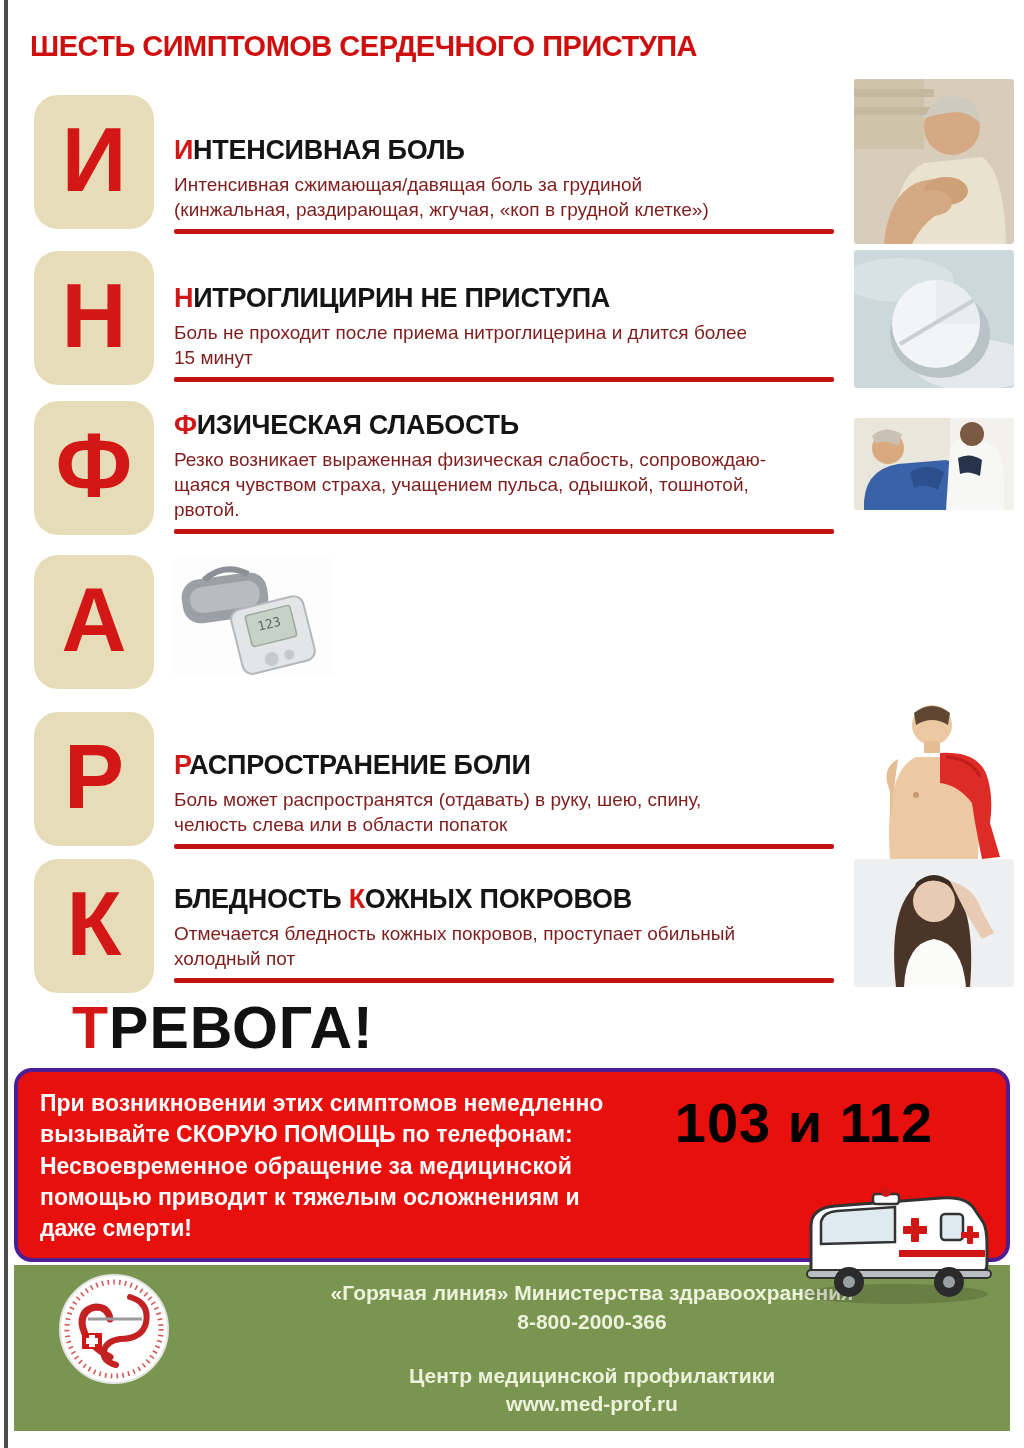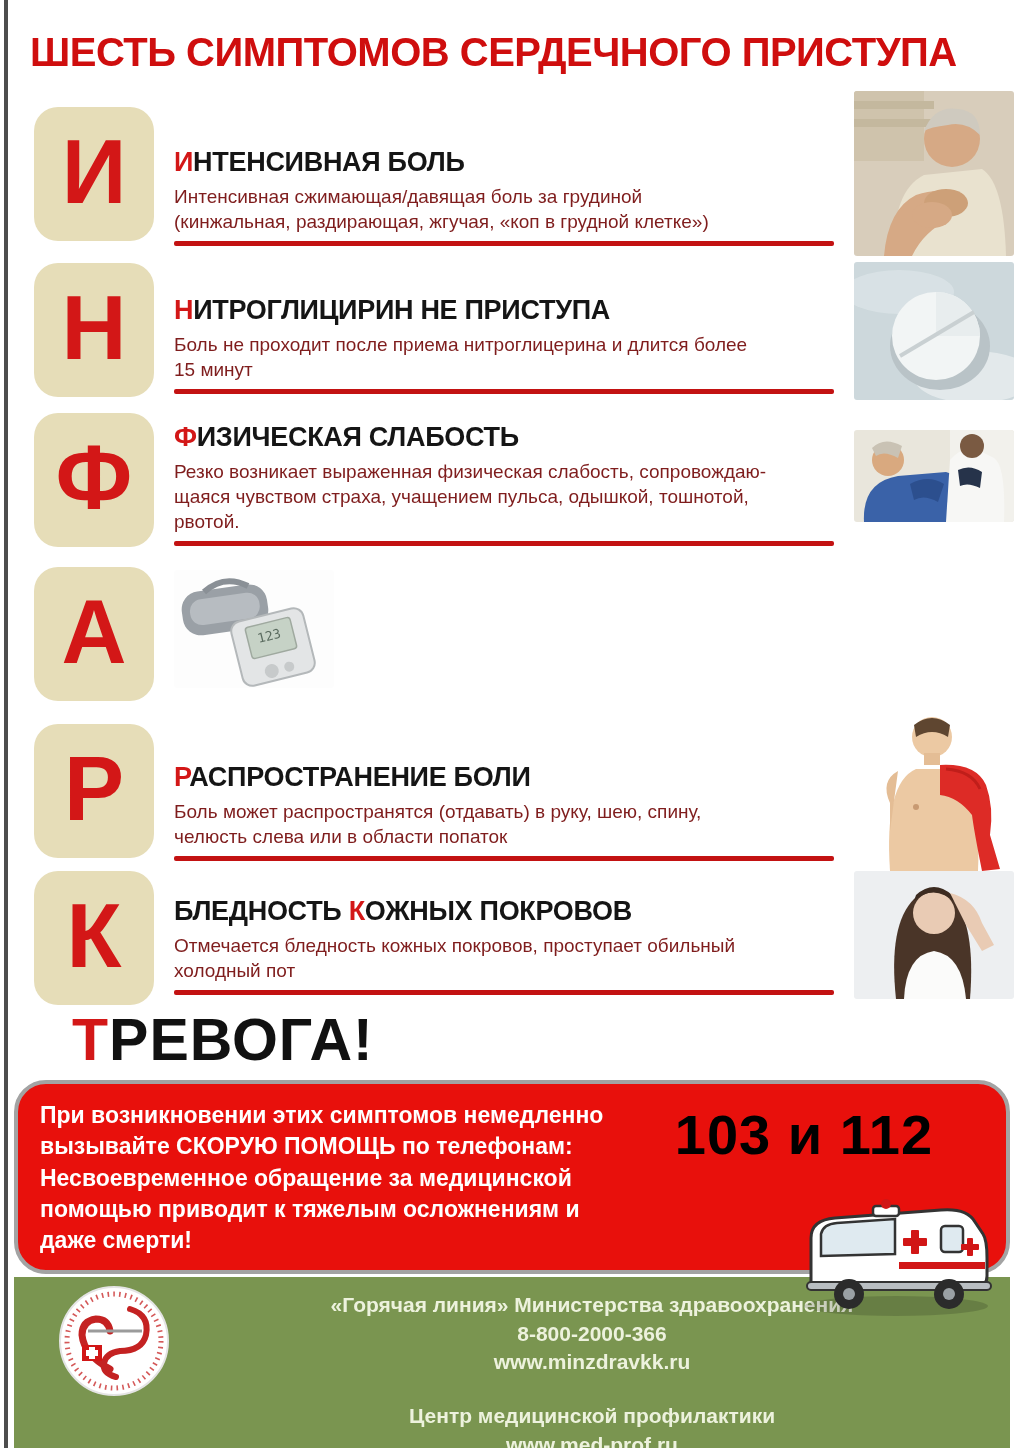--- a/index.html
+++ b/index.html
@@ -6,21 +6,21 @@
   html,body { width:1024px; }
   body {
     width:1024px; height:1448px; overflow:hidden; position:relative;
     background:#ffffff;
     font-family:"Liberation Sans","DejaVu Sans",sans-serif;
   }
   .scan-edge { position:absolute; left:4px; top:0; width:4px; height:1448px; background:#2e2e2e; opacity:.85; }
 
   
   .main-title {
-    color:#cf0e0e; font-weight:bold; font-size:40px; letter-spacing:-0.5px;
+    color:#cf0e0e; font-weight:bold; font-size:29px; letter-spacing:-0.5px;
     padding:30px 10px 12px 30px; white-space:nowrap;
   }
 
   
   .rows { padding:4px 10px 0 34px; }
   .symptom-row { display:flex; gap:20px; align-items:stretch; }
   .letter-box {
     flex:0 0 120px; height:134px; align-self:center;
     background:#e6ddb8; border-radius:24px;
     display:flex; align-items:center; justify-content:center;
@@ -56,21 +56,21 @@
   
   .alarm {
     font-size:59px; font-weight:bold; color:#111; letter-spacing:1px;
     margin:6px 0 10px 72px; line-height:1;
   }
   .alarm .red { color:#d31717; }
 
   
   .bottom { position:relative; margin:0 14px; }
   .alert-box {
-    background:#e8100c; border:4px solid #a3a3a3; border-radius:32px;
+    background:#e8100c; border:4px solid #4c1d95; border-radius:18px;
     padding:16px 22px 14px 22px; display:flex; min-height:158px;
   }
   .alert-text {
     flex:1 1 auto; color:#ffffff; font-weight:bold; font-size:23px;
     line-height:1.36; white-space:pre-line;
   }
   .alert-phones {
     flex:0 0 360px; color:#000000; font-weight:bold; font-size:56px;
     text-align:center; padding-top:2px; letter-spacing:1px;
   }
@@ -284,18 +284,17 @@
         <path d="M72,24 Q92,30 88,50 Q84,66 62,66 Q48,68 46,78 Q44,88 58,92" fill="none" stroke="#c42222" stroke-width="6" stroke-linecap="round"></path>
         <path d="M52,84 Q26,70 24,50 Q24,36 38,34 Q50,34 52,46" fill="none" stroke="#c42222" stroke-width="7" stroke-linecap="round"></path>
         <line x1="30" y1="46" x2="84" y2="46" stroke="#9b9b9b" stroke-width="3"></line>
         <rect x="24" y="60" width="20" height="16" fill="#d11616"></rect>
         <rect x="31" y="62" width="6" height="12" fill="#ffffff"></rect>
         <rect x="28" y="65" width="12" height="6" fill="#ffffff"></rect>
       </svg>
     </div>
     <div class="line">«Горячая линия» Министерства здравоохранения</div>
     <div class="line">8-800-2000-366</div>
-    <div class="line">www.minzdravkk.ru</div>
     <div class="gap"></div>
     <div class="line">Центр медицинской профилактики</div>
     <div class="line">www.med-prof.ru</div>
   </div>
 </div>
 
 </body></html>

